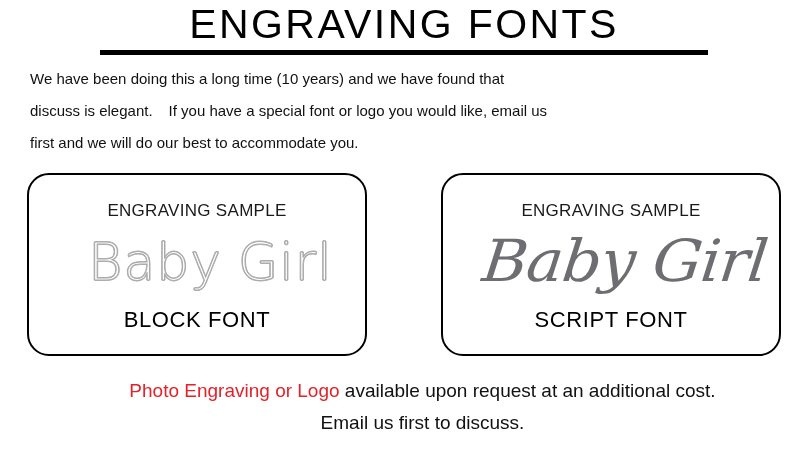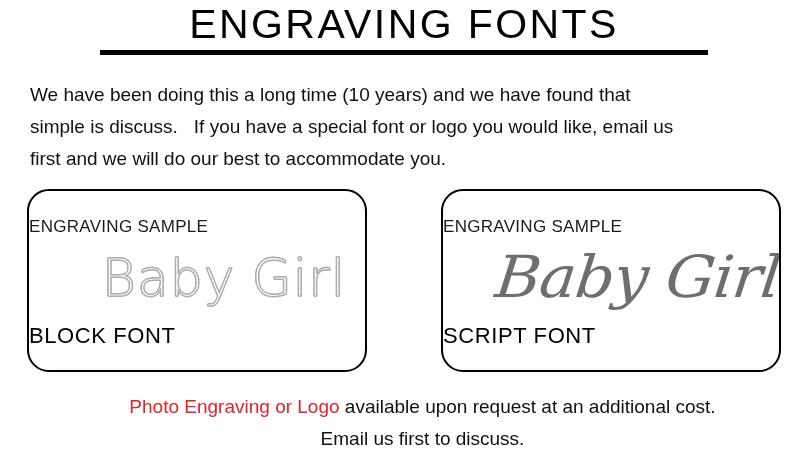--- a/index.html
+++ b/index.html
@@ -32,23 +32,23 @@
   }
   .title-rule {
     width: 608px;
     height: 5px;
     background: #000000;
     margin: 4px auto 0 auto;
   }
 
   
   .intro {
-    margin: 24px 30px 0 30px;
+    margin: 8px 30px 0 30px;
     font-family: "Liberation Sans", sans-serif;
-    font-size: 19px;
+    font-size: 15px;
     line-height: 32px;
     color: #111111;
     text-align: left;
   }
   .intro .gap {
     display: inline-block;
     width: 16px;
   }
 
   
@@ -59,20 +59,21 @@
   }
   .sample-card {
     box-sizing: border-box;
     width: 340px;
     height: 183px;
     border: 2px solid #000000;
     border-radius: 22px;
     background: #ffffff;
     display: flex;
     flex-direction: column;
+    align-items: center;
     justify-content: flex-start;
     padding-top: 26px;
     overflow: hidden;
     position: relative;
   }
   .sample-caption {
     font-family: "Liberation Sans Narrow", "Liberation Sans", sans-serif;
     font-size: 17px;
     letter-spacing: 0.3px;
     color: #1a1a1a;
@@ -142,21 +143,21 @@
 </head>
 <body>
 
 <div class="title-block">
   <div class="page-title">ENGRAVING FONTS</div>
   <div class="title-rule"></div>
 </div>
 
 <div class="intro">
   <span>We have been doing this a long time (10 years) and we have found that</span><br>
-  <span>simple is discuss.</span><span class="gap"></span><span>If you have a special font or logo you would like, email us</span><br>
+  <span>discuss is elegant.</span><span class="gap"></span><span>If you have a special font or logo you would like, email us</span><br>
   <span>first and we will do our best to accommodate you.</span>
 </div>
 
 <div class="samples">
 
   <div class="sample-card">
     <div class="sample-caption">ENGRAVING SAMPLE</div>
     <div class="sample-word">
       <div class="block-sample"><span>Baby</span><span class="sp"></span><span>Girl</span></div>
     </div>

